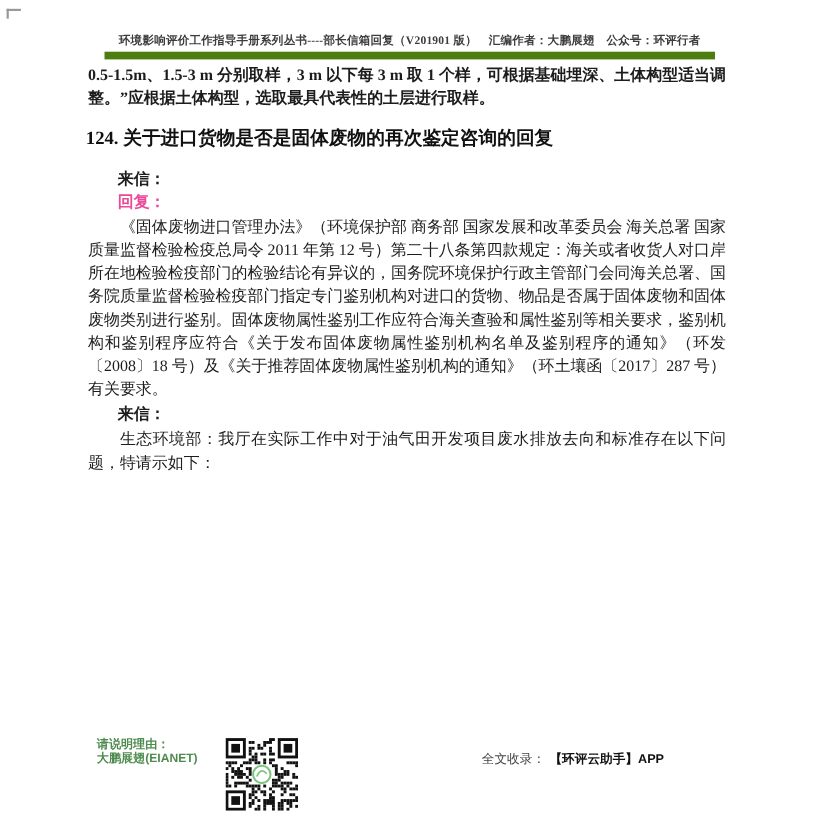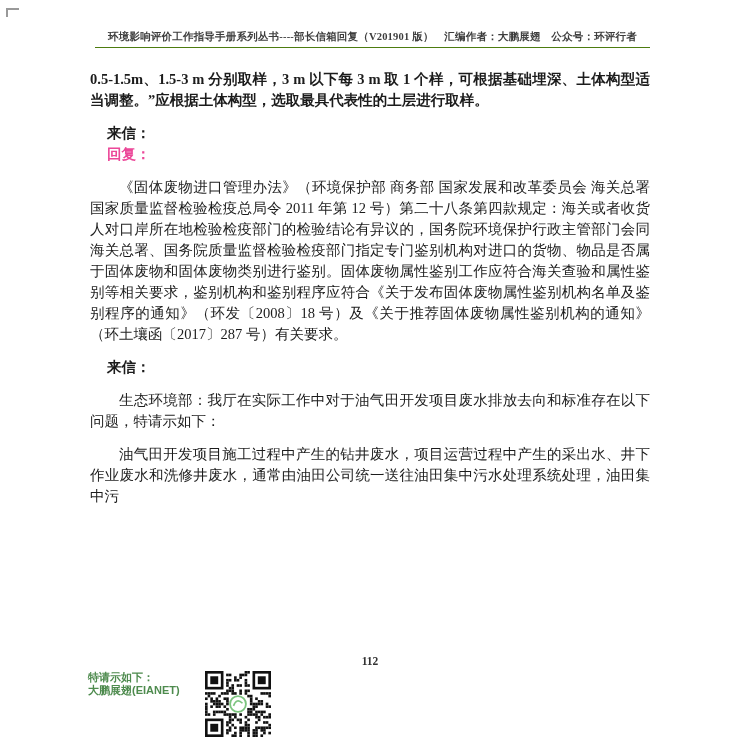--- a/index.html
+++ b/index.html
@@ -11,34 +11,34 @@
     font-family:"Liberation Serif","DejaVu Serif",serif;
     color:#1c1c1c;
     box-sizing:border-box;
   }
   .corner-mark{
     position:absolute;top:8px;left:6px;width:11px;height:7px;
     border-left:2px solid #999;border-top:2px solid #999;
   }
   .hdr{
     position:absolute;top:30px;left:95px;right:90px;
-    border-bottom:1px solid #4d7c0f;
+    border-bottom:7px solid #4d7c0f;
     padding-bottom:3px;
     text-align:center;
   }
   .hdr-text{
     font-size:10.5px;font-weight:bold;color:#3d3d3d;
     white-space:nowrap;letter-spacing:0.2px;
   }
   .docbody{
     position:absolute;top:57px;left:78px;width:584px;
     font-size:14.5px;line-height:21px;
     text-align:justify;
   }
-  .para{margin:12px;text-indent:2em;}
+  .para{margin:2px;text-indent:2em;}
   .para.noindent{text-indent:0;}
   .para.boldpara{font-weight:bold;}
   .heading{
     margin:14px 0 16px 0;
     font-size:17px;line-height:22px;
     font-weight:bold;color:#111;
     text-align:left;
   }
   .heading.h125{margin-top:8px;}
   .label{margin:0;text-indent:2em;font-weight:bold;}
@@ -71,33 +71,32 @@
 
   <div class="corner-mark"></div>
 
   <header class="hdr">
     <div class="hdr-text">环境影响评价工作指导手册系列丛书----部长信箱回复（V201901 版）　汇编作者：大鹏展翅　公众号：环评行者</div>
   </header>
 
   <main class="docbody">
     <p class="para noindent boldpara">0.5-1.5m、1.5-3 m 分别取样，3 m 以下每 3 m 取 1 个样，可根据基础埋深、土体构型适当调整。”应根据土体构型，选取最具代表性的土层进行取样。</p>
 
+    <h2 class="heading">124. 关于进口货物是否是固体废物的再次鉴定咨询的回复</h2>
     <p class="label">来信：</p>
     <p class="label reply">回复：</p>
     <p class="para">《固体废物进口管理办法》（环境保护部 商务部 国家发展和改革委员会 海关总署 国家质量监督检验检疫总局令 2011 年第 12 号）第二十八条第四款规定：海关或者收货人对口岸所在地检验检疫部门的检验结论有异议的，国务院环境保护行政主管部门会同海关总署、国务院质量监督检验检疫部门指定专门鉴别机构对进口的货物、物品是否属于固体废物和固体废物类别进行鉴别。固体废物属性鉴别工作应符合海关查验和属性鉴别等相关要求，鉴别机构和鉴别程序应符合《关于发布固体废物属性鉴别机构名单及鉴别程序的通知》（环发〔2008〕18 号）及《关于推荐固体废物属性鉴别机构的通知》（环土壤函〔2017〕287 号）有关要求。</p>
 
     <p class="label">来信：</p>
     <p class="para">生态环境部：我厅在实际工作中对于油气田开发项目废水排放去向和标准存在以下问题，特请示如下：</p>
-    <p class="para">油气田开发项目施工过程中产生的钻井废水，项目运营过程中产生的采出水、井下作业废水和洗修井废水，通常由油田公司统一送往油田集中污水处理系统处理，油田集中污</p>
   </main>
 
-  <div class="pagenum">112</div>
 
   <div class="f-left">
-    <div>特请示如下：</div>
+    <div>请说明理由：</div>
     <div>大鹏展翅(EIANET)</div>
   </div>
 
   <div class="qr">
     <svg id="qr-svg" width="66" height="66" viewBox="0 0 25 25">
         <rect x="0" y="0" width="25" height="25" fill="#ffffff"></rect>
         <rect x="15" y="0" width="1" height="1" fill="#111111"></rect>
         <rect x="16" y="0" width="1" height="1" fill="#111111"></rect>
         <rect x="8" y="1" width="1" height="1" fill="#111111"></rect>
         <rect x="9" y="1" width="1" height="1" fill="#111111"></rect>
@@ -285,14 +284,17 @@
         <rect x="19" y="1" width="5" height="5" fill="#ffffff"></rect>
         <rect x="20" y="2" width="3" height="3" fill="#111111"></rect>
         <rect x="0" y="18" width="7" height="7" fill="#111111"></rect>
         <rect x="1" y="19" width="5" height="5" fill="#ffffff"></rect>
         <rect x="2" y="20" width="3" height="3" fill="#111111"></rect>
         <circle cx="12.5" cy="12.5" r="3" fill="#ffffff" stroke="#7cc47f" stroke-width="0.7"></circle>
         <path d="M 10.8 13.2 Q 12 10 14.2 12.2" fill="none" stroke="#7cc47f" stroke-width="0.6"></path>
       </svg>
   </div>
 
+  <div class="f-right">
+    <span class="prefix">全文收录：</span><span class="b">【环评云助手】APP</span>
+  </div>
 
 </div>
 
 </body></html>

